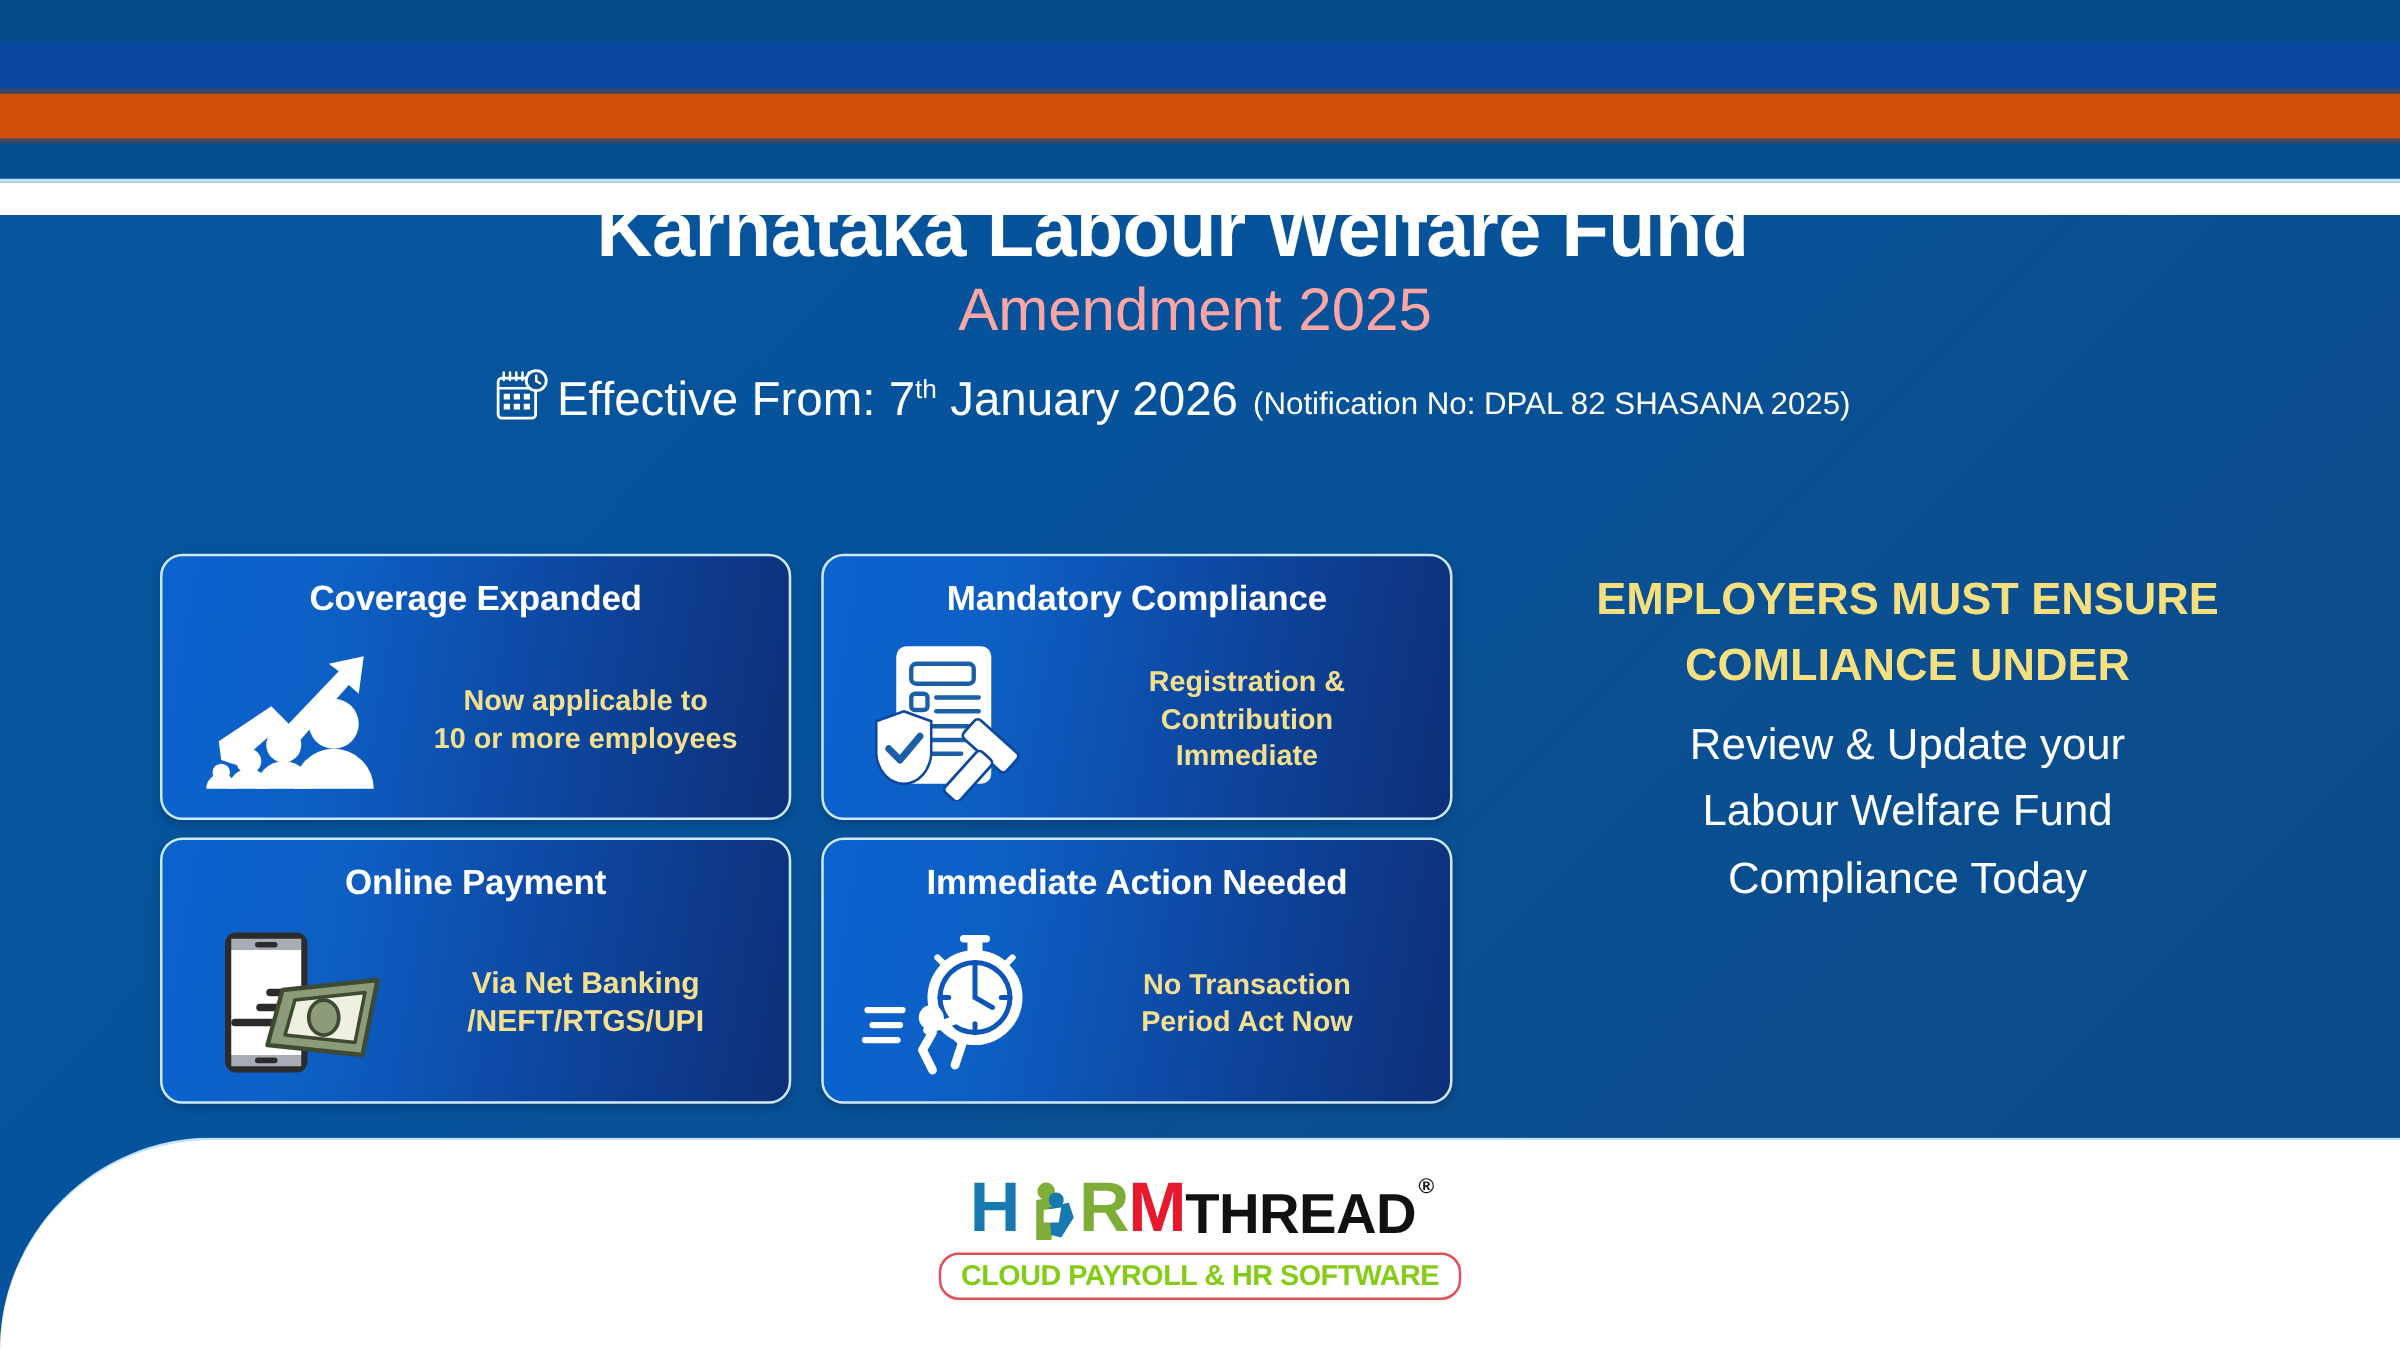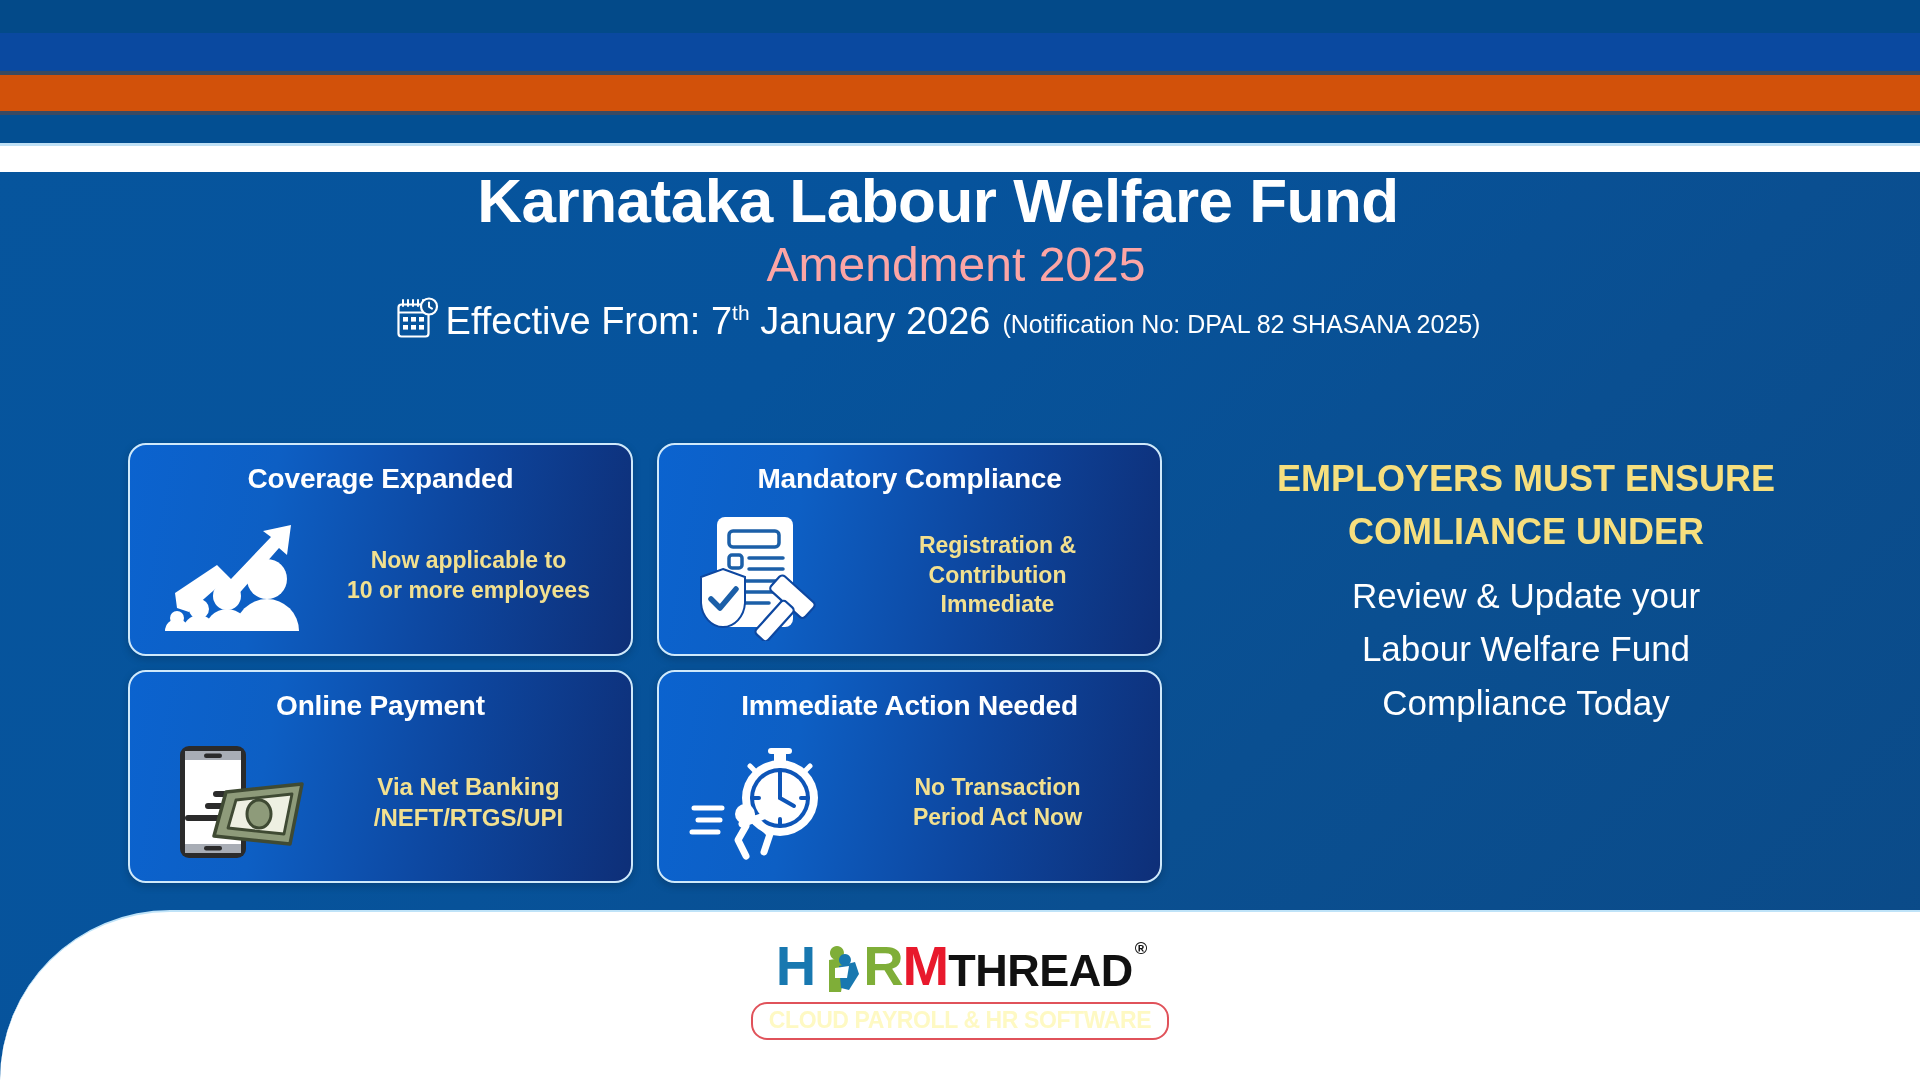--- a/index.html
+++ b/index.html
@@ -22,32 +22,32 @@
   .stripe-white{top:146px;height:26px;background:#ffffff;}
 
   
   #body-bg{
     position:absolute;left:0;top:146px;width:1920px;height:934px;
     background:linear-gradient(135deg,#06559d 0%,#06539c 35%,#0a4f91 65%,#0b4a87 100%);
   }
   #whitegap{position:absolute;left:0;top:146px;width:1920px;height:26px;background:#ffffff;}
 
   
-  #hdr{position:absolute;left:0;top:168px;width:1876px;text-align:center;}
+  #hdr{position:absolute;left:0;top:152px;width:1876px;text-align:center;}
   #title{
     font-size:62px;font-weight:bold;color:#ffffff;letter-spacing:-0.5px;
     line-height:1.08;font-family:"Liberation Sans", sans-serif;
   }
   #subtitle{
     margin-top:4px;font-size:48px;color:#fca5a5;font-weight:400;letter-spacing:0px;
     line-height:1.1;
     padding-left:36px;
   }
   #eff-row{
-    display:flex;align-items:baseline;justify-content:center;gap:0px;
+    margin-top:14px;display:flex;align-items:baseline;justify-content:center;gap:0px;
     white-space:nowrap;
     text-align:right;
   }
   #cal-icon{position:relative;top:5px;margin-right:4px;display:inline-block;}
   #eff-main{font-size:38px;color:#ffffff;font-weight:400;}
   #eff-main sup{font-size:21px;vertical-align:super;}
   #eff-note{font-size:25px;color:#ffffff;font-weight:400;margin-left:12px;position:relative;top:-1px;}
 
   
   #cards{
@@ -106,21 +106,21 @@
   .lg-h{color:#1878b0;}
   .lg-r{color:#7fae38;}
   .lg-m{color:#e8192c;}
   .lg-thread{color:#111111;font-size:45px;position:relative;top:10px;letter-spacing:-0.5px;}
   .lg-reg{color:#111111;font-size:17px;position:relative;top:2px;left:2px;}
   #logo-mark{position:relative;width:48px;height:56px;display:inline-block;top:2px;}
   #logo-tag{
     margin:8px auto 0;display:inline-block;
     border:2px solid #e0525a;border-radius:16px;
     padding:3px 16px 4px;
-    font-size:23px;font-weight:bold;color:#fef9c3;letter-spacing:-0.4px;
+    font-size:23px;font-weight:bold;color:#84cc16;letter-spacing:-0.4px;
     white-space:nowrap;
   }
 </style>
 </head>
 <body>
 
 <div id="stage">
 
   <div class="stripe stripe-a"></div>
   <div class="stripe stripe-b"></div>

